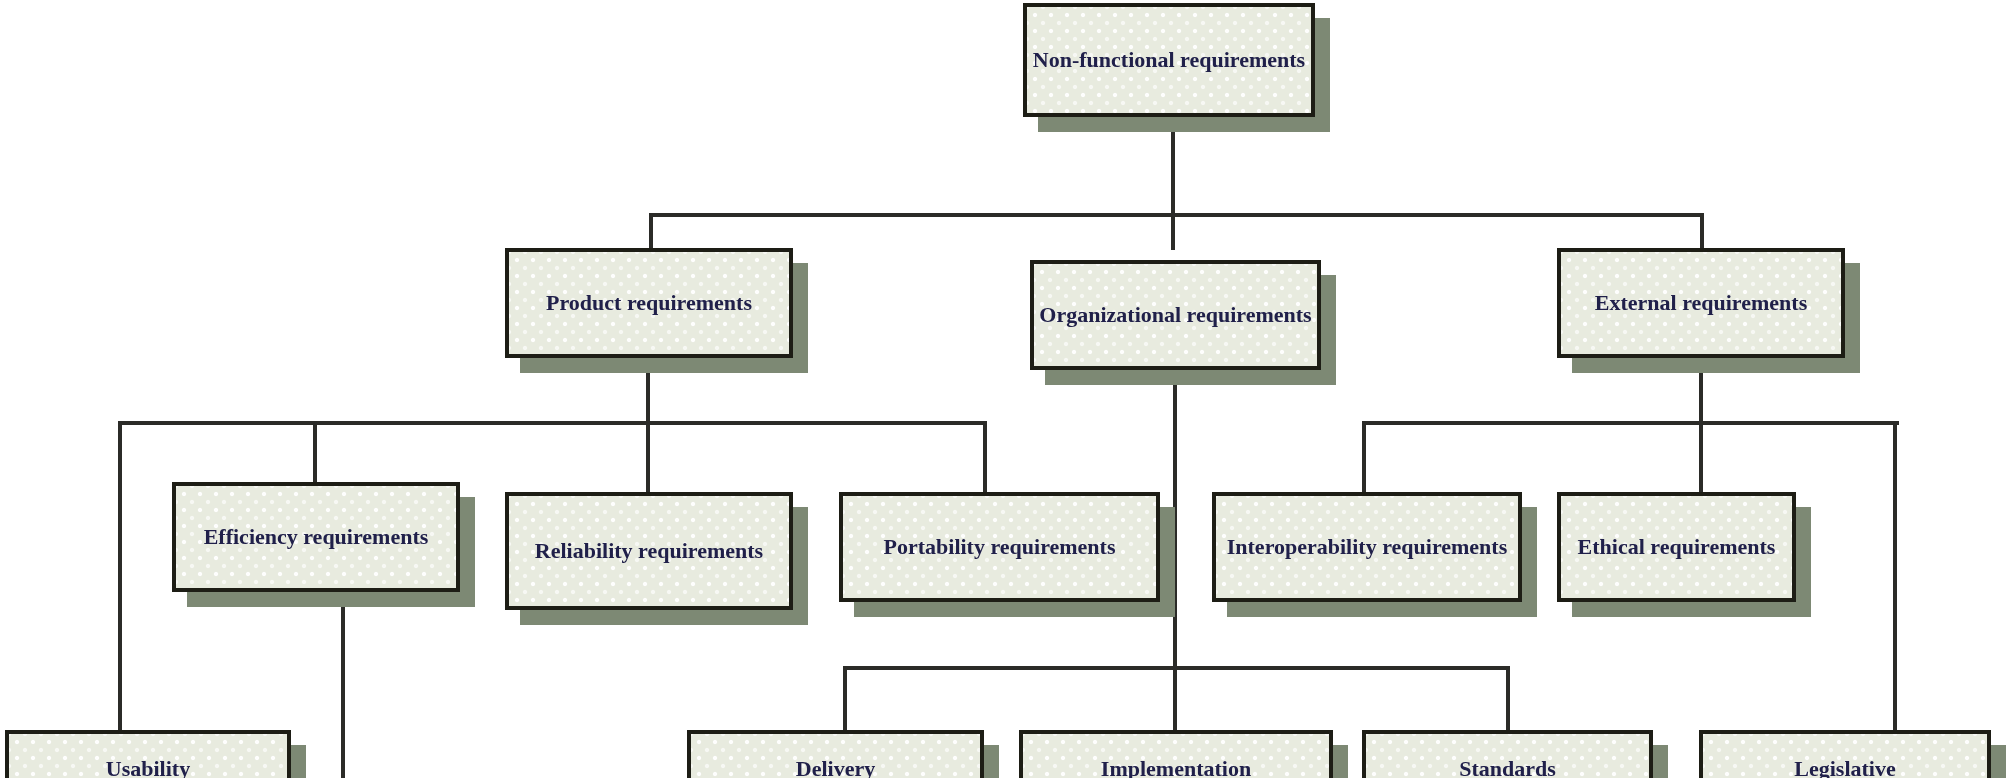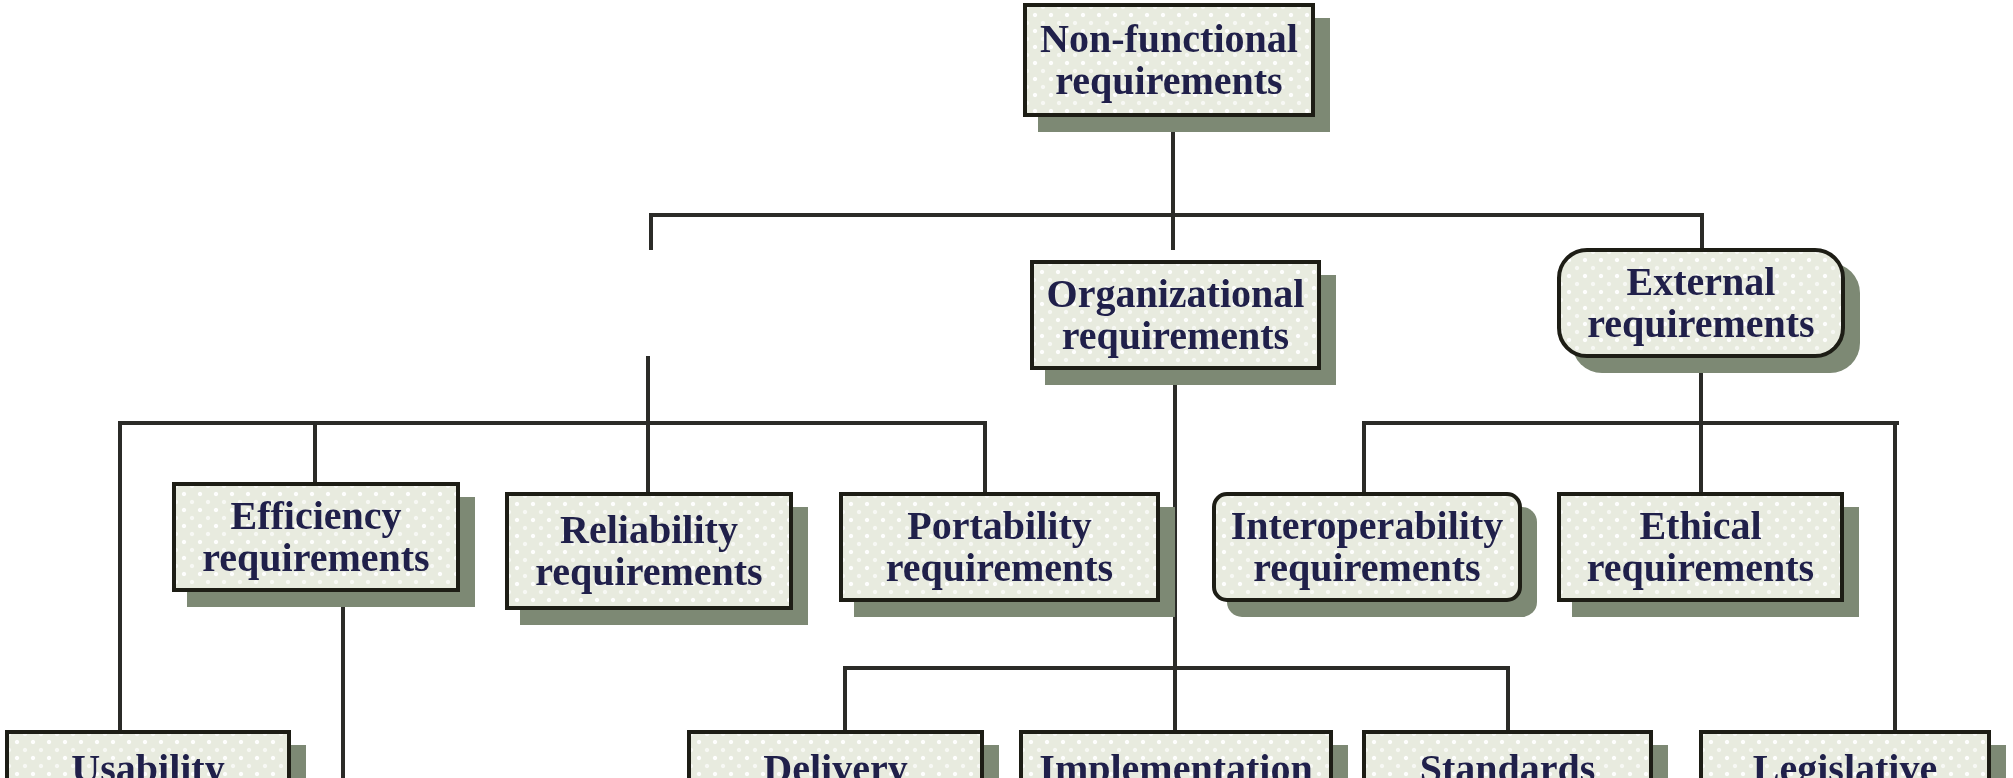--- a/index.html
+++ b/index.html
@@ -20,21 +20,21 @@
       radial-gradient(circle, rgba(255,255,255,0.95) 1.6px, rgba(255,255,255,0) 2.6px),
       radial-gradient(circle, rgba(255,255,255,0.65) 1.6px, rgba(255,255,255,0) 2.6px);
     background-size: 16px 16px, 16px 16px;
     background-position: 0 0, 8px 8px;
     box-shadow: 15px 15px 0 0 #7d8974;
     display: flex;
     align-items: center;
     justify-content: center;
     text-align: center;
     font-weight: bold;
-    font-size: 40px;
+    font-size: 22px;
     line-height: 42px;
     color: #20204a;
     z-index: 2;
   }
   .node.cut {
     align-items: flex-start;
     padding-top: 14px;
   }
   .node span { display: block; width: 100%; }
   .line {
@@ -70,40 +70,43 @@
   <div class="line" style="left:1699px; top:356px; width:4px; height:67px;"></div>
   <div class="line" style="left:1362px; top:421px; width:537px; height:4px;"></div>
   <div class="line" style="left:1362px; top:421px; width:4px; height:72px;"></div>
   <div class="line" style="left:1699px; top:421px; width:4px; height:72px;"></div>
   <div class="line" style="left:1893px; top:421px; width:4px; height:311px;"></div>
 
   <div class="node" style="left:1023px; top:3px; width:292px; height:114px;">
     <span>Non-functional requirements</span>
   </div>
 
+  <div class="node" style="left:505px; top:248px; width:288px; height:110px;">
+    <span>Product requirements</span>
+  </div>
   <div class="node" style="left:1030px; top:260px; width:291px; height:110px;">
     <span>Organizational requirements</span>
   </div>
-  <div class="node" style="left:1557px; top:248px; width:288px; height:110px;border-radius:30px;">
+  <div class="node" style="left:1557px; top:248px; width:288px; height:110px;">
     <span>External requirements</span>
   </div>
 
   <div class="node" style="left:172px; top:482px; width:288px; height:110px;">
     <span>Efficiency requirements</span>
   </div>
   <div class="node" style="left:505px; top:492px; width:288px; height:118px;">
     <span>Reliability requirements</span>
   </div>
   <div class="node" style="left:839px; top:492px; width:321px; height:110px;">
     <span>Portability requirements</span>
   </div>
-  <div class="node" style="left:1212px; top:492px; width:310px; height:110px;border-radius:15px;">
+  <div class="node" style="left:1212px; top:492px; width:310px; height:110px;">
     <span>Interoperability requirements</span>
   </div>
-  <div class="node" style="left:1557px; top:492px; width:287px; height:110px;">
+  <div class="node" style="left:1557px; top:492px; width:239px; height:110px;">
     <span>Ethical requirements</span>
   </div>
 
   <div class="node cut" style="left:5px; top:730px; width:286px; height:110px;">
     <span>Usability</span>
   </div>
   <div class="node cut" style="left:687px; top:730px; width:297px; height:110px;">
     <span>Delivery</span>
   </div>
   <div class="node cut" style="left:1019px; top:730px; width:314px; height:110px;">

